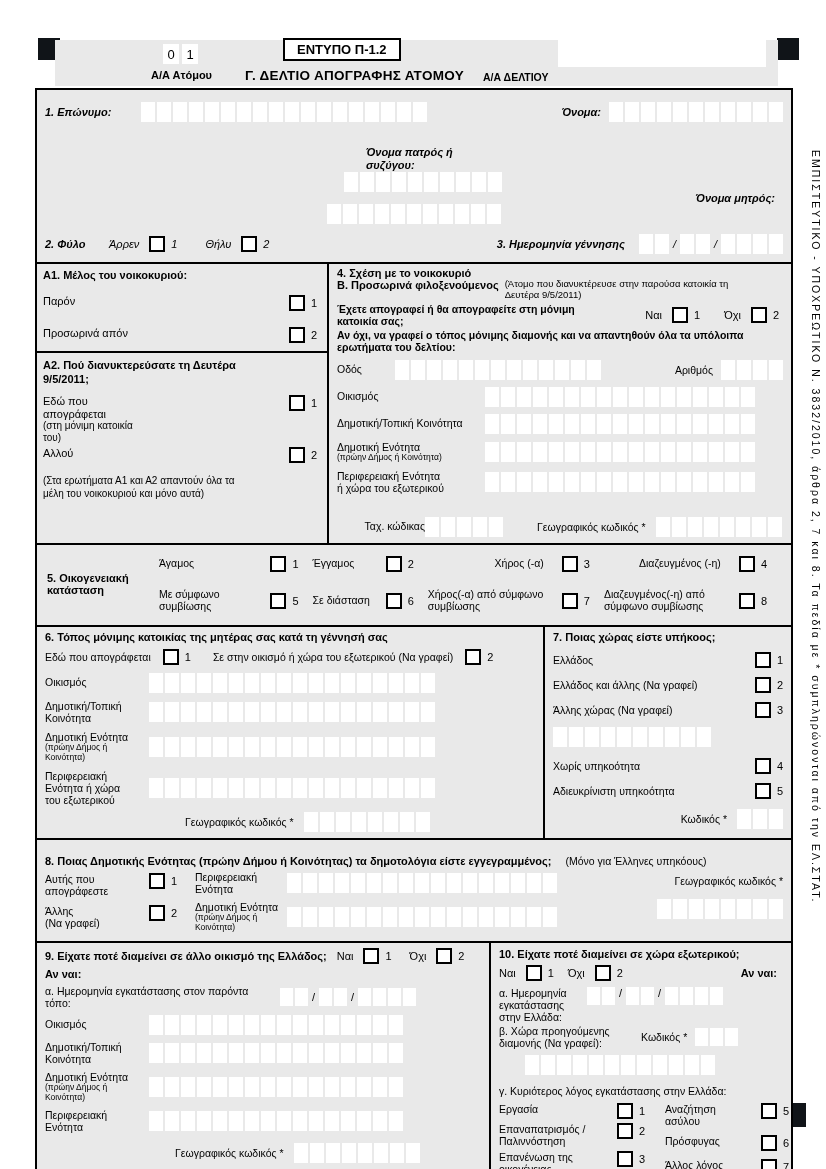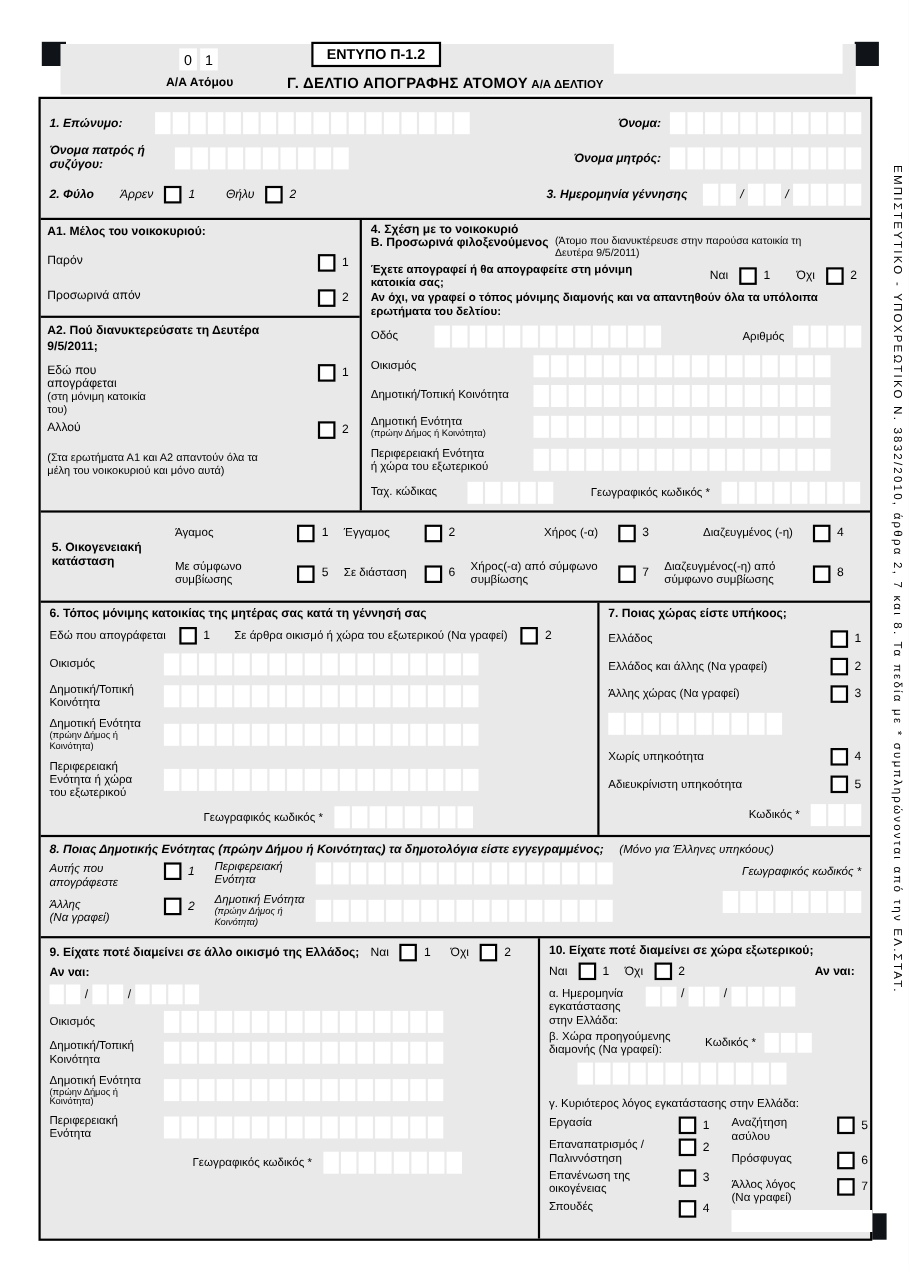--- a/index.html
+++ b/index.html
@@ -7,21 +7,21 @@
         font-family:"Liberation Sans",sans-serif;color:#000;font-size:11px;overflow:hidden;}
   .corner{position:absolute;width:22px;height:22px;background:#101418;}
   .graybar{position:absolute;background:#e9e9e9;}
   
   .hdrband{position:absolute;left:55px;top:40px;width:723px;height:46px;background:#e9e9e9;}
   .digits{position:absolute;left:108px;top:4px;display:flex;gap:3px;}
   .digit{width:16px;height:20px;background:#fff;display:flex;align-items:center;justify-content:center;font-size:13px;}
   .serlabel{position:absolute;left:96px;top:29px;font-weight:bold;font-size:11px;}
   .codebox{position:absolute;left:228px;top:-2px;background:#fff;border:2px solid #000;
            padding:2px 12px;font-weight:bold;font-size:13px;}
-  .hdrtitle{position:absolute;left:206px;top:28px;font-weight:bold;font-size:13.5px;letter-spacing:.3px;}
+  .hdrtitle{position:absolute;left:190px;top:28px;font-weight:bold;font-size:13.5px;letter-spacing:.3px;}
   .sheetlabel{position:absolute;left:428px;top:31px;font-weight:bold;font-size:10.5px;}
   .sheetbox{position:absolute;left:503px;top:0;width:208px;height:27px;background:#fff;}
   
   .vtext{position:absolute;right:4px;top:150px;height:935px;writing-mode:vertical-rl;
          font-size:10.5px;letter-spacing:2px;white-space:nowrap;}
   
   .form{position:absolute;left:35px;top:88px;width:754px;border:2px solid #000;background:#e9e9e9;}
   .sect{border-top:2px solid #000;}
   .sect:first-child{border-top:none;font-style:italic;}
   .b{font-weight:bold;}
@@ -53,21 +53,21 @@
   
   .s5{display:grid;grid-template-columns:112px 1.2fr .9fr 1.25fr 1.3fr;align-items:center;
       row-gap:12px;padding:8px 10px 10px;min-height:82px;box-sizing:border-box;}
   .opt{display:flex;align-items:center;justify-content:space-between;padding-right:14px;font-size:10.5px;line-height:1.1;}
   
   .s67{display:flex;min-height:204px;}
   .s6{flex:1;border-right:2px solid #000;padding:4px 8px 6px;box-sizing:border-box;}
   .s7{width:246px;flex:none;padding:4px 8px 6px;box-sizing:border-box;}
   .s7row{display:flex;align-items:center;justify-content:space-between;margin-top:9px;font-size:10.5px;}
   
-  .s8{padding:5px 8px 8px;min-height:90px;box-sizing:border-box;font-style:italic;}
+  .s8{padding:15px 8px 8px;min-height:90px;box-sizing:border-box;}
   .s8grid{display:flex;margin-top:4px;}
   .s8a{width:150px;flex:none;}
   .s8b{flex:1;}
   .s8c{width:135px;flex:none;text-align:right;}
   
   .s910{display:flex;min-height:255px;}
   .s9{flex:1;border-right:2px solid #000000;padding:5px 8px 6px;box-sizing:border-box;}
   .s10{width:300px;flex:none;padding:5px 8px 6px;box-sizing:border-box;}
   .stack{display:flex;flex-direction:column;line-height:1.15;}
   .writein{background:#fff;height:20px;}
@@ -133,21 +133,21 @@
             <span class="cell"></span>
             <span class="cell"></span>
             <span class="cell"></span>
             <span class="cell"></span>
             <span class="cell"></span>
             <span class="cell"></span>
             <span class="cell"></span>
             <span class="cell"></span>
           </span>
       </div>
-      <div class="row" style="margin-top:9px;">
+      <div class="row" style="margin-top:24px;flex-direction:column;">
         <span class="b lw95" style="line-height:1.2;">Όνομα πατρός ή συζύγου:</span>
         <span class="cells" style="margin-left:18px;">
             <span class="cell"></span>
             <span class="cell"></span>
             <span class="cell"></span>
             <span class="cell"></span>
             <span class="cell"></span>
             <span class="cell"></span>
             <span class="cell"></span>
             <span class="cell"></span>
@@ -373,21 +373,21 @@
               <span class="cell"></span>
               <span class="cell"></span>
               <span class="cell"></span>
               <span class="cell"></span>
               <span class="cell"></span>
               <span class="cell"></span>
               <span class="cell"></span>
               <span class="cell"></span>
             </span>
         </div>
-        <div class="frow" style="margin-top:8px;">
+        <div class="frow" style="margin-top:23px;text-align:right;">
           <span class="flabel" style="width:88px;">Ταχ. κώδικας</span>
           <span class="cells">
               <span class="cell"></span>
               <span class="cell"></span>
               <span class="cell"></span>
               <span class="cell"></span>
               <span class="cell"></span>
             </span>
           <span style="margin:0 10px 0 34px;font-size:10.5px;">Γεωγραφικός κωδικός *</span>
           <span class="cells">
@@ -469,21 +469,21 @@
 
     <div class="sect s67">
       <div class="s6">
         <div class="b">6. Τόπος μόνιμης κατοικίας της μητέρας σας κατά τη γέννησή σας</div>
         <div style="display:flex;align-items:center;margin-top:6px;font-size:10.5px;">
           <span>Εδώ που απογράφεται</span>
           <span class="cb" style="margin:0 22px 0 12px;">
             <span class="box"></span>
             <span class="num">1</span>
           </span>
-          <span>Σε άρθρα οικισμό ή χώρα του εξωτερικού (Να γραφεί)</span>
+          <span>Σε στην οικισμό ή χώρα του εξωτερικού (Να γραφεί)</span>
           <span class="cb" style="margin-left:12px;">
             <span class="box"></span>
             <span class="num">2</span>
           </span>
         </div>
         <div class="frow" style="margin-top:8px;">
           <span class="flabel6">Οικισμός</span>
           <span class="cells">
               <span class="cell"></span>
               <span class="cell"></span>
@@ -771,20 +771,24 @@
             <span class="num">1</span>
           </span>
           <span>Όχι</span>
           <span class="cb" style="margin-left:10px;">
             <span class="box"></span>
             <span class="num">2</span>
           </span>
         </div>
         <div class="b" style="margin-top:4px;">Αν ναι:</div>
         <div class="frow" style="margin-top:5px;">
+          <span class="stack" style="width:235px;font-size:10.5px;">
+            <span>α. Ημερομηνία εγκατάστασης στον παρόντα</span>
+            <span>τόπο:</span>
+          </span>
           <span class="cells sm">
               <span class="cell"></span>
               <span class="cell"></span>
             </span>
           <span class="dsep">/</span>
           <span class="cells sm">
               <span class="cell"></span>
               <span class="cell"></span>
             </span>
           <span class="dsep">/</span>

